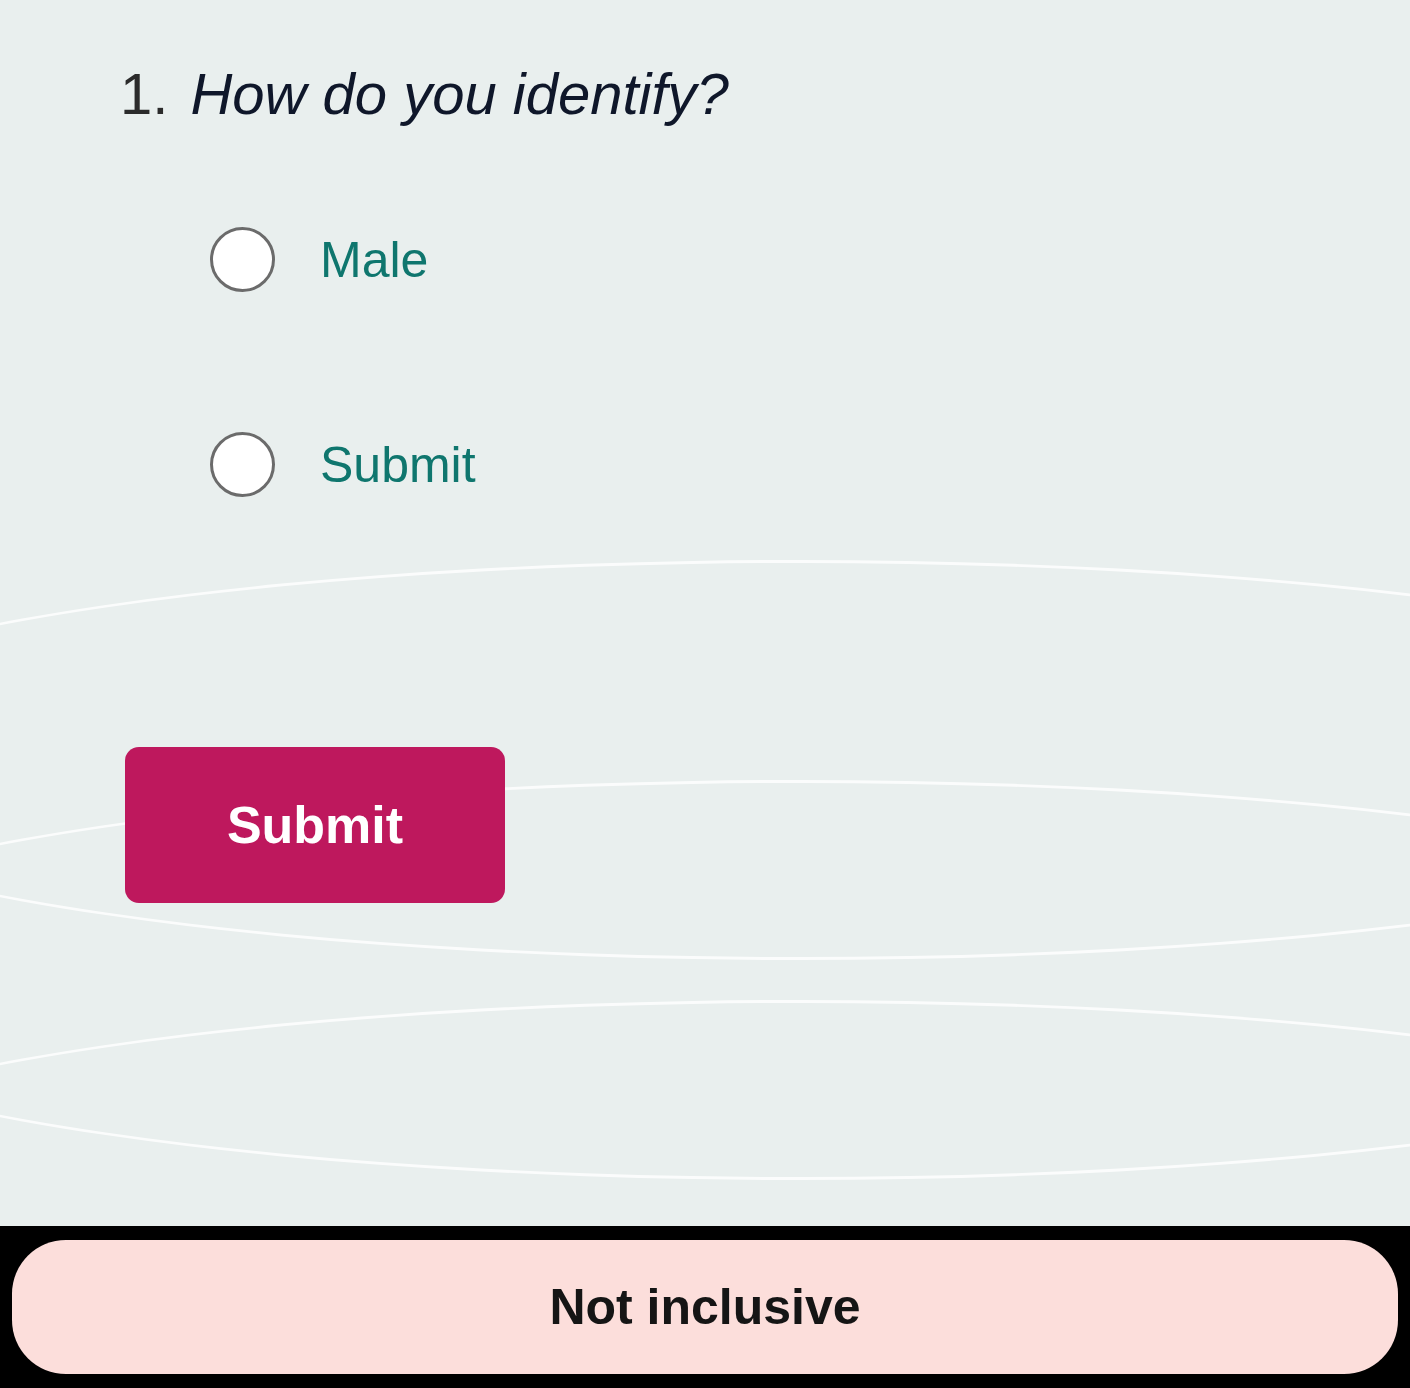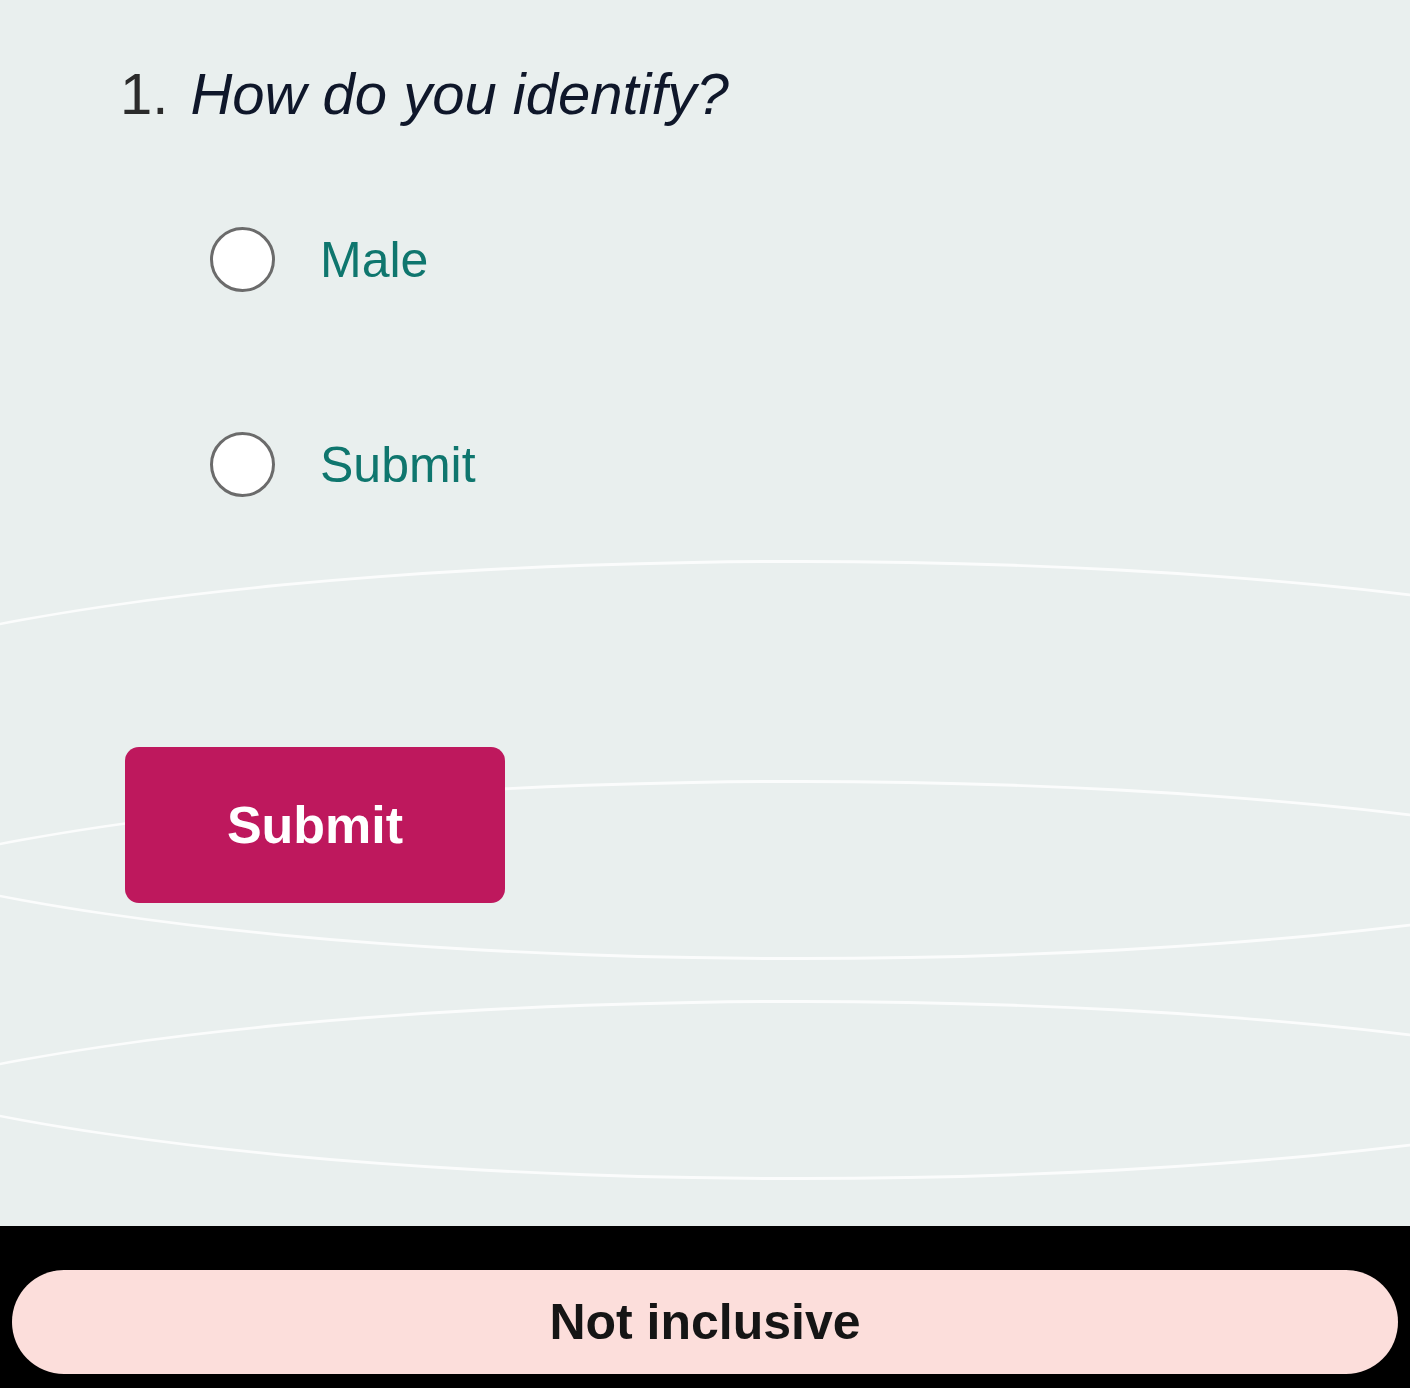--- a/index.html
+++ b/index.html
@@ -96,21 +96,21 @@
     align-items: center;
     justify-content: center;
     position: relative;
     z-index: 1;
   }
   .caption-bar {
     position: absolute;
     left: 12px;
     right: 12px;
     bottom: 14px;
-    height: 104px;
+    height: 134px;
     background: #fcdedb;
     border-radius: 54px;
     display: flex;
     align-items: center;
     justify-content: center;
   }
   .caption-text {
     font-size: 50px;
     font-weight: 700;
     color: #151515;

